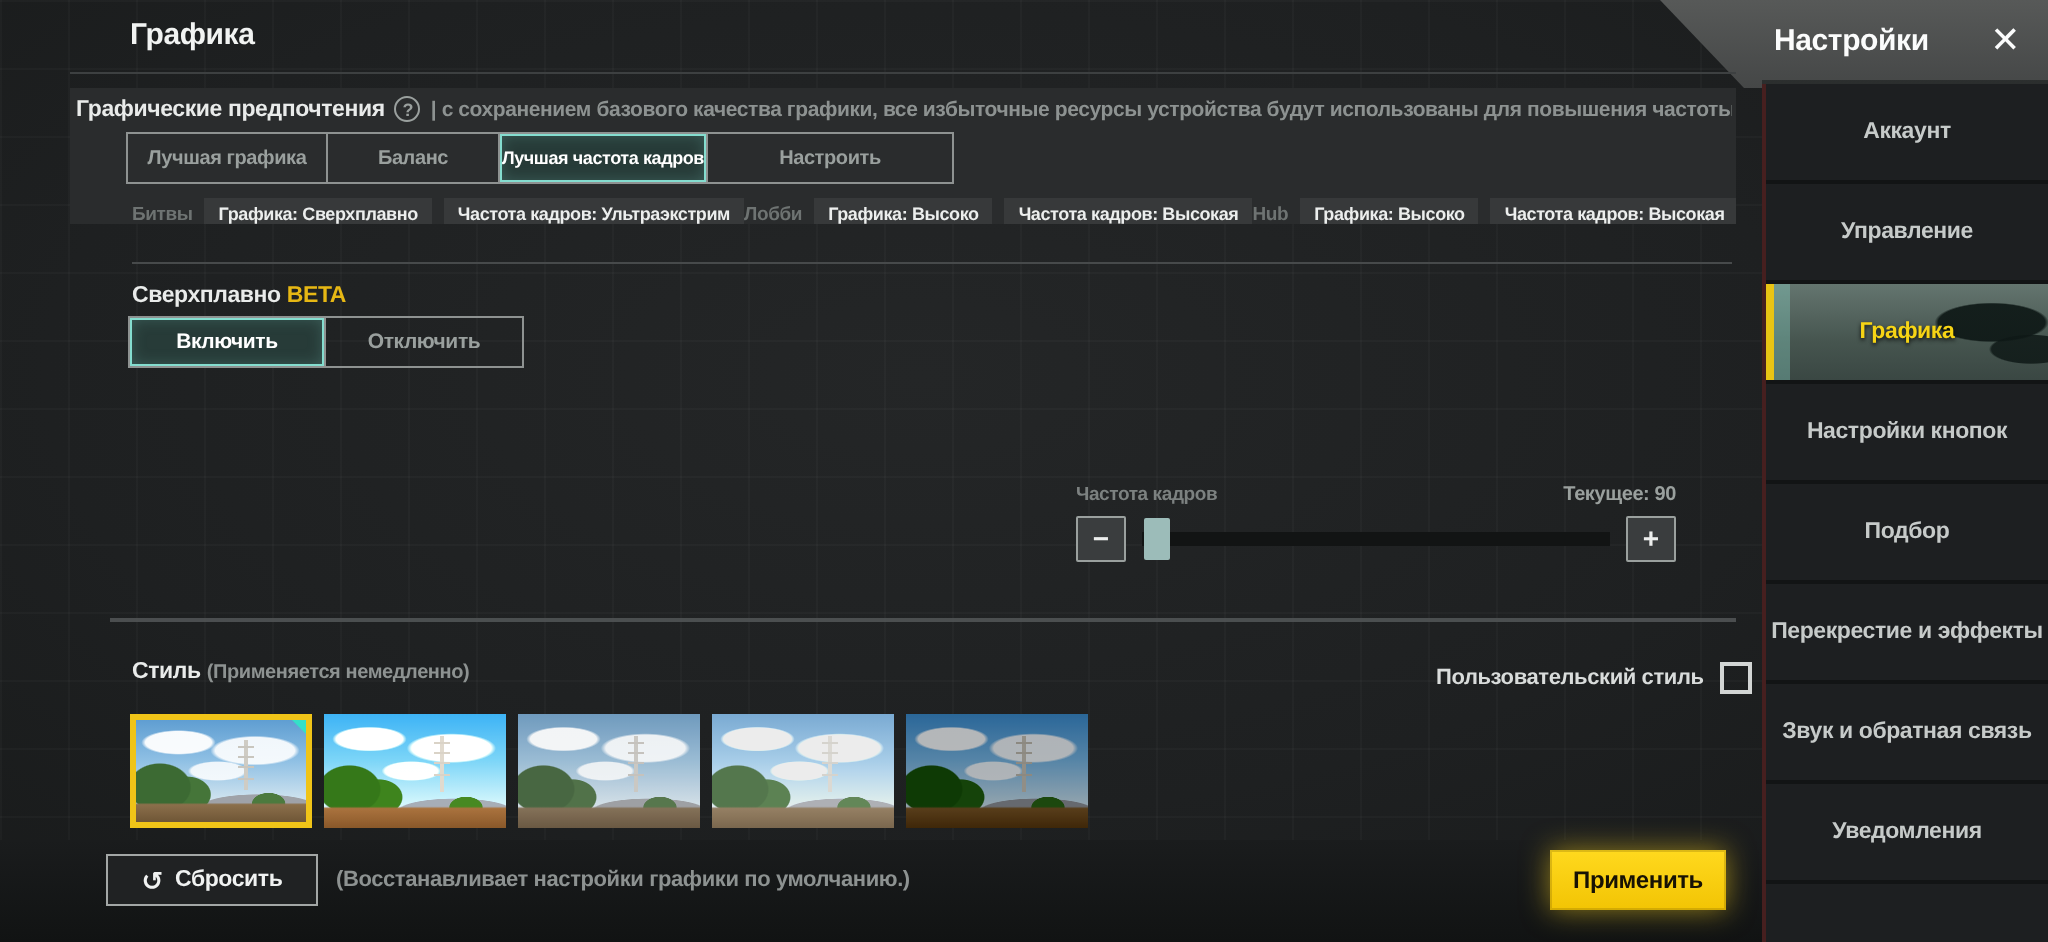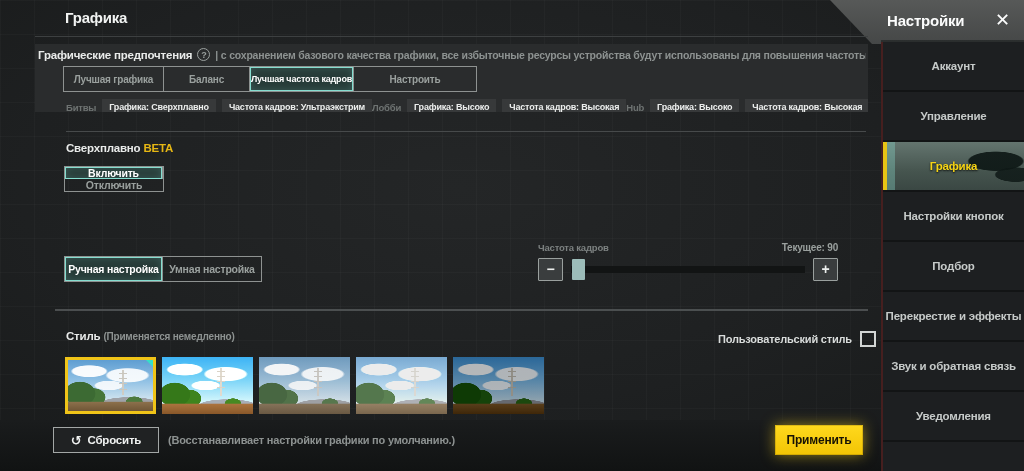--- a/index.html
+++ b/index.html
@@ -50,21 +50,21 @@
   .sec-title{position:absolute;z-index:3;font-size:11.5px;font-weight:bold;color:#e9ebea;white-space:nowrap;}
   .sec-hint{font-size:10px;font-weight:bold;color:#8d9291;}
   .beta{color:#e6b714;}
   .btn-group{position:absolute;z-index:3;display:flex;border:1px solid #8e9291;height:26px;}
   .gbtn{appearance:none;margin:0;padding:0;border:0;border-right:1px solid #8e9291;background:transparent;
     width:98px;color:#9aa09e;font-family:inherit;font-size:10.5px;font-weight:bold;letter-spacing:-0.2px;
     display:flex;align-items:center;justify-content:center;cursor:pointer;white-space:nowrap;}
   .gbtn:last-child{border-right:0;}
   .gbtn.selected{background:#273b38;color:#fff;box-shadow:inset 0 0 0 1px #84ddcf, inset 0 0 8px rgba(132,221,207,.25);}
   .smooth-title{left:66px;top:142px;}
-  .smooth-group{left:64px;top:166px;flex-direction:column;}
+  .smooth-group{left:64px;top:158px;}
   .fr-title{left:66px;top:238px;}
   .fr-group{left:64px;top:256px;}
   
   .slider-block{position:absolute;left:538px;top:242px;width:300px;z-index:3;}
   .slider-labels{display:flex;justify-content:space-between;align-items:baseline;margin-bottom:4px;}
   .slider-name{font-size:9.5px;font-weight:bold;color:#7c8180;}
   .slider-current{font-size:10px;font-weight:bold;color:#9aa09e;}
   .slider-row{display:flex;align-items:center;gap:8px;height:24px;}
   .step-btn{appearance:none;margin:0;padding:0;width:25px;height:23px;background:#3a3d3e;border:1px solid #9aa09e;
     color:#eceeed;font-family:inherit;font-size:14px;font-weight:bold;line-height:1;cursor:pointer;
@@ -172,24 +172,20 @@
 
   <div class="sec-title smooth-title">
     <span>Сверхплавно</span>
     <span class="beta">BETA</span>
   </div>
   <div class="btn-group smooth-group">
     <button class="gbtn selected">Включить</button>
     <button class="gbtn">Отключить</button>
   </div>
 
-  <div class="btn-group fr-group">
-    <button class="gbtn selected">Ручная настройка</button>
-    <button class="gbtn">Умная настройка</button>
-  </div>
   <div class="slider-block">
     <div class="slider-labels">
       <span class="slider-name">Частота кадров</span>
       <span class="slider-current">Текущее: 90</span>
     </div>
     <div class="slider-row">
       <button class="step-btn">−</button>
       <div class="slider-track">
         <div class="slider-handle"></div>
       </div>

